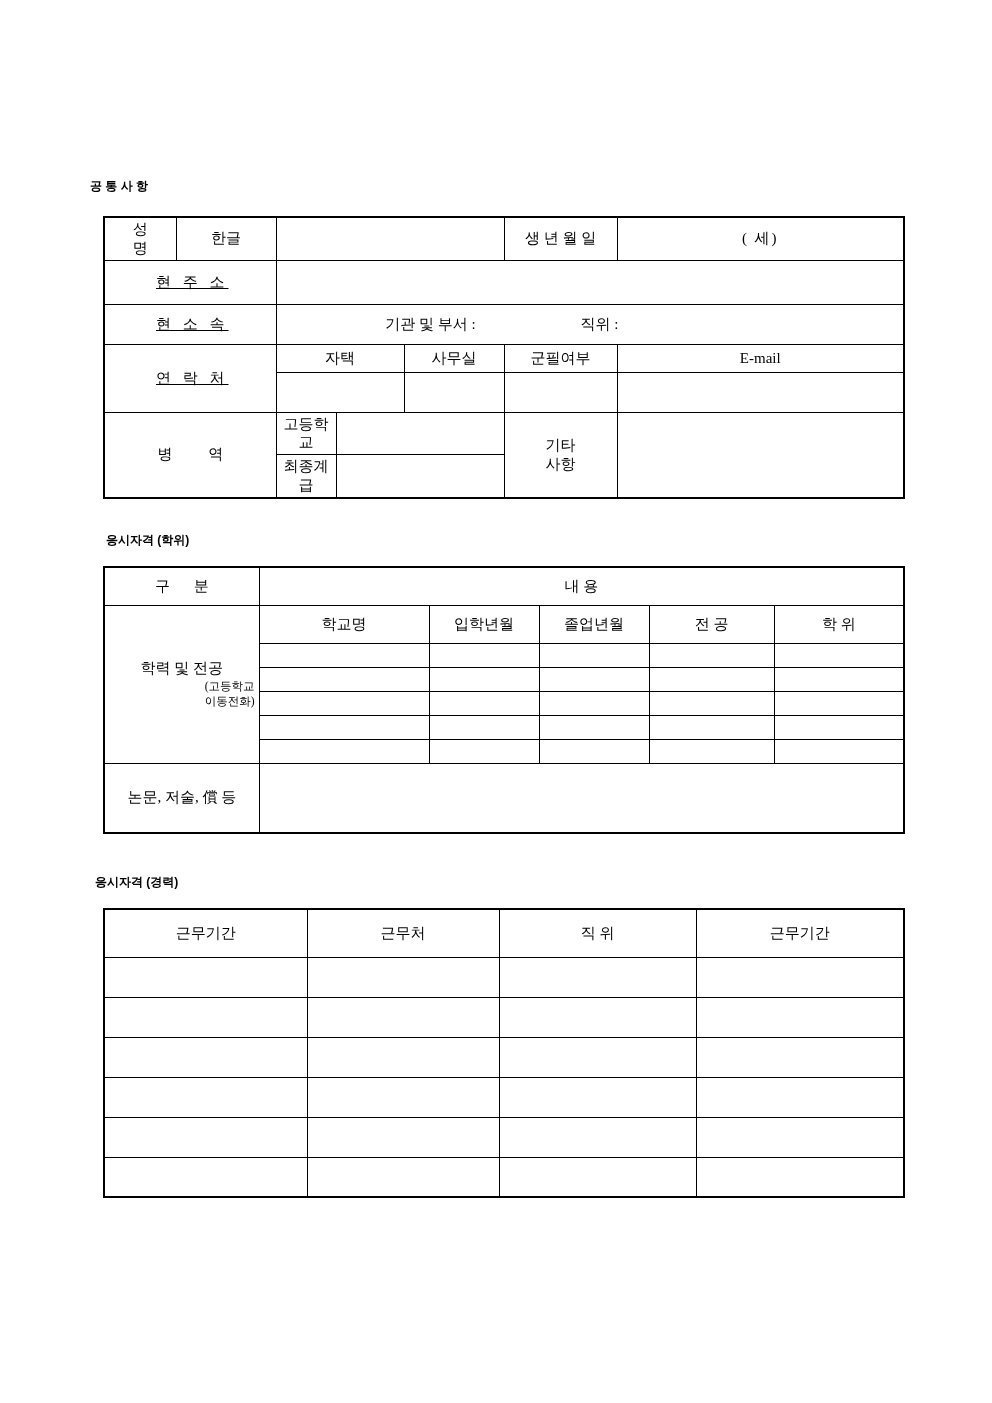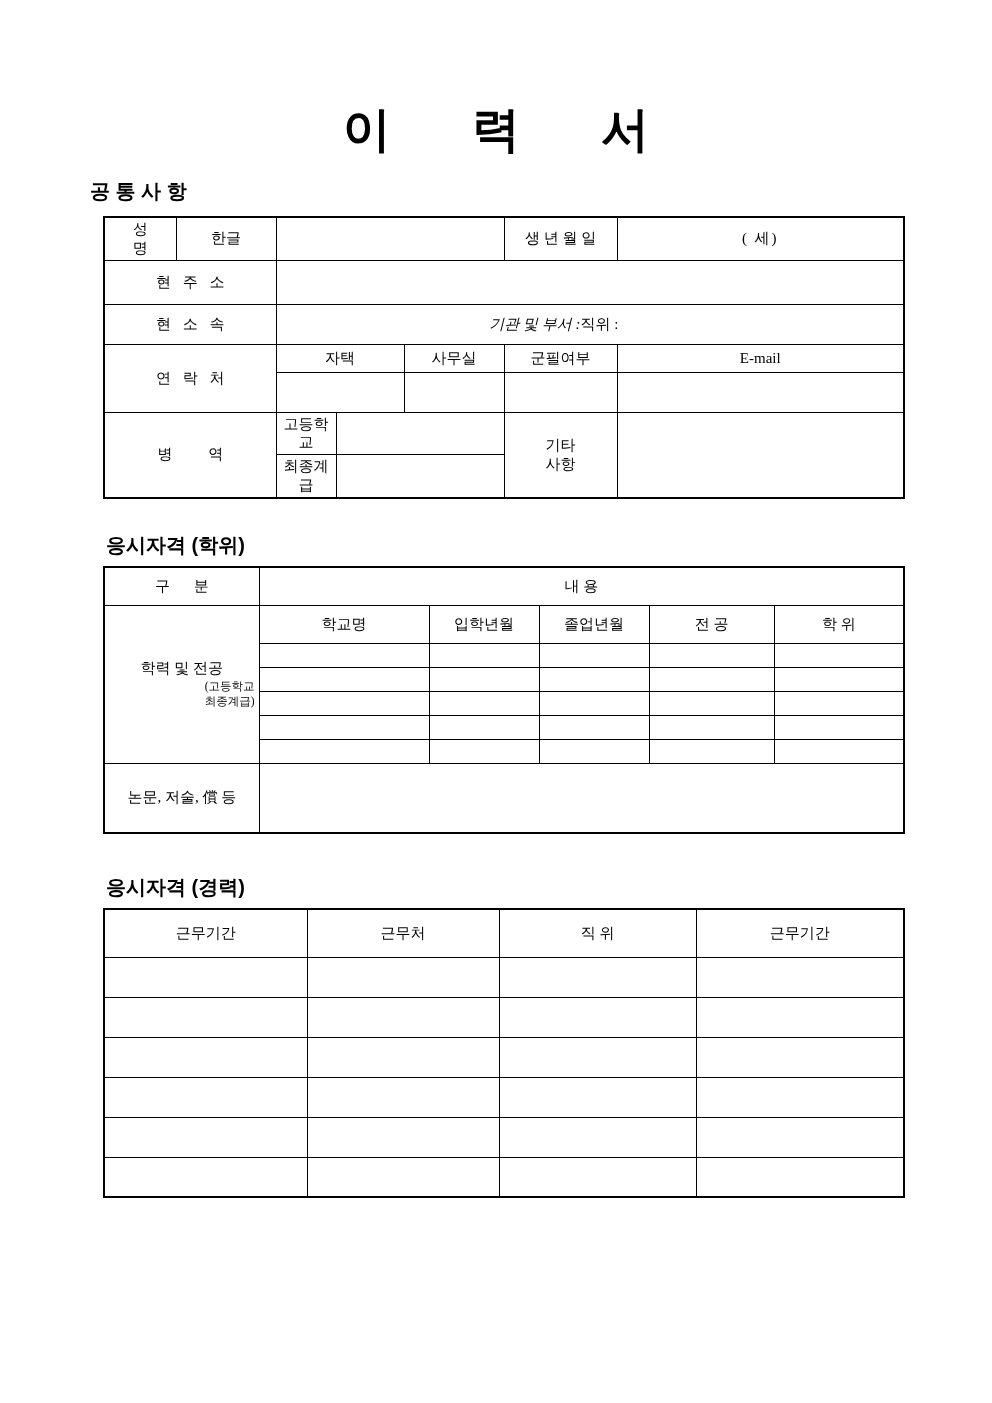--- a/index.html
+++ b/index.html
@@ -37,26 +37,26 @@
     letter-spacing: 34px;
     text-indent: 34px;
     line-height: 1.1;
   }
 
   
   .sec-heading {
     position: absolute;
     font-family: "Liberation Sans", "DejaVu Sans", sans-serif;
     font-weight: bold;
-    font-size: 20px;
+    font-size: 12px;
     white-space: nowrap;
   }
   #h-common   { left: 90px;  top: 178px; }
   #h-degree   { left: 106px;  top: 532px; }
-  #h-career   { left: 106px;  top: 874px; }
+  #h-career   { left: 95px;  top: 874px; }
 
   
   table.form {
     position: absolute;
     border-collapse: collapse;
     table-layout: fixed;
     background: #ffffff;
   }
   table.form td {
     border: 1px solid #000000;
@@ -65,21 +65,21 @@
     font-size: 15px;
     padding: 2px 4px;
     line-height: 1.25;
     font-family: "Liberation Serif", "DejaVu Serif", serif;
   }
   table.form {
     border: 2px solid #000000;
   }
 
   .lbl { white-space: nowrap; }
-  .lbl-sp1 { letter-spacing: 4px; text-indent: 4px; }
+  .lbl-sp1 { letter-spacing: 4px; text-indent: 4px; text-decoration: underline; }
   .lbl-sp2 { letter-spacing: 10px; text-indent: 10px; }
   .lbl-sp3 { letter-spacing: 16px; text-indent: 16px; }
 
   .vert-name {
     line-height: 1.05;
     font-size: 15px;
   }
   .vert-name span { display: block; }
 
   .left-text {
@@ -94,40 +94,39 @@
     line-height: 1.3;
     display: block;
     margin-top: 2px;
   }
   .small-note span { display: block; text-align: right; }
 
   .inline-pair {
     display: flex;
     align-items: center;
   }
-  .inline-pair .p1 { width: 300px; text-align: right; font-style: italic; }
+  .inline-pair .p1 { width: 300px; text-align: center; }
   .inline-pair .p2 { text-align: left; }
 
   
   #table-common { left: 103px; top: 216px; width: 800px; }
   
   #table-degree { left: 103px; top: 566px; width: 800px; }
   
   #table-career { left: 103px; top: 908px; width: 800px; }
 
   .age-cell {
     letter-spacing: 2px;
   }
 </style>
 </head>
 <body>
 
 <div class="page">
 
-  <div class="doc-title">이      력      서</div>
 
   <div class="sec-heading" id="h-common">공 통 사 항</div>
 
   <table class="form" id="table-common">
     <colgroup>
       <col style="width:72px">
       <col style="width:100px">
       <col style="width:60px">
       <col style="width:68px">
       <col style="width:100px">
@@ -211,21 +210,21 @@
         <tr style="height:38px">
       <td class="lbl lbl-sp2">구  분</td>
       <td colspan="5" class="lbl">내      용</td>
     </tr>
 
     <tr style="height:38px">
       <td rowspan="6">
         <div>학력 및 전공</div>
         <div class="small-note">
           <span>(고등학교</span>
-          <span>최종계급)</span>
+          <span>이동전화)</span>
         </div>
       </td>
       <td>학교명</td>
       <td>입학년월</td>
       <td>졸업년월</td>
       <td class="lbl">전  공</td>
       <td class="lbl">학  위</td>
     </tr>
 
     <tr style="height:24px">

